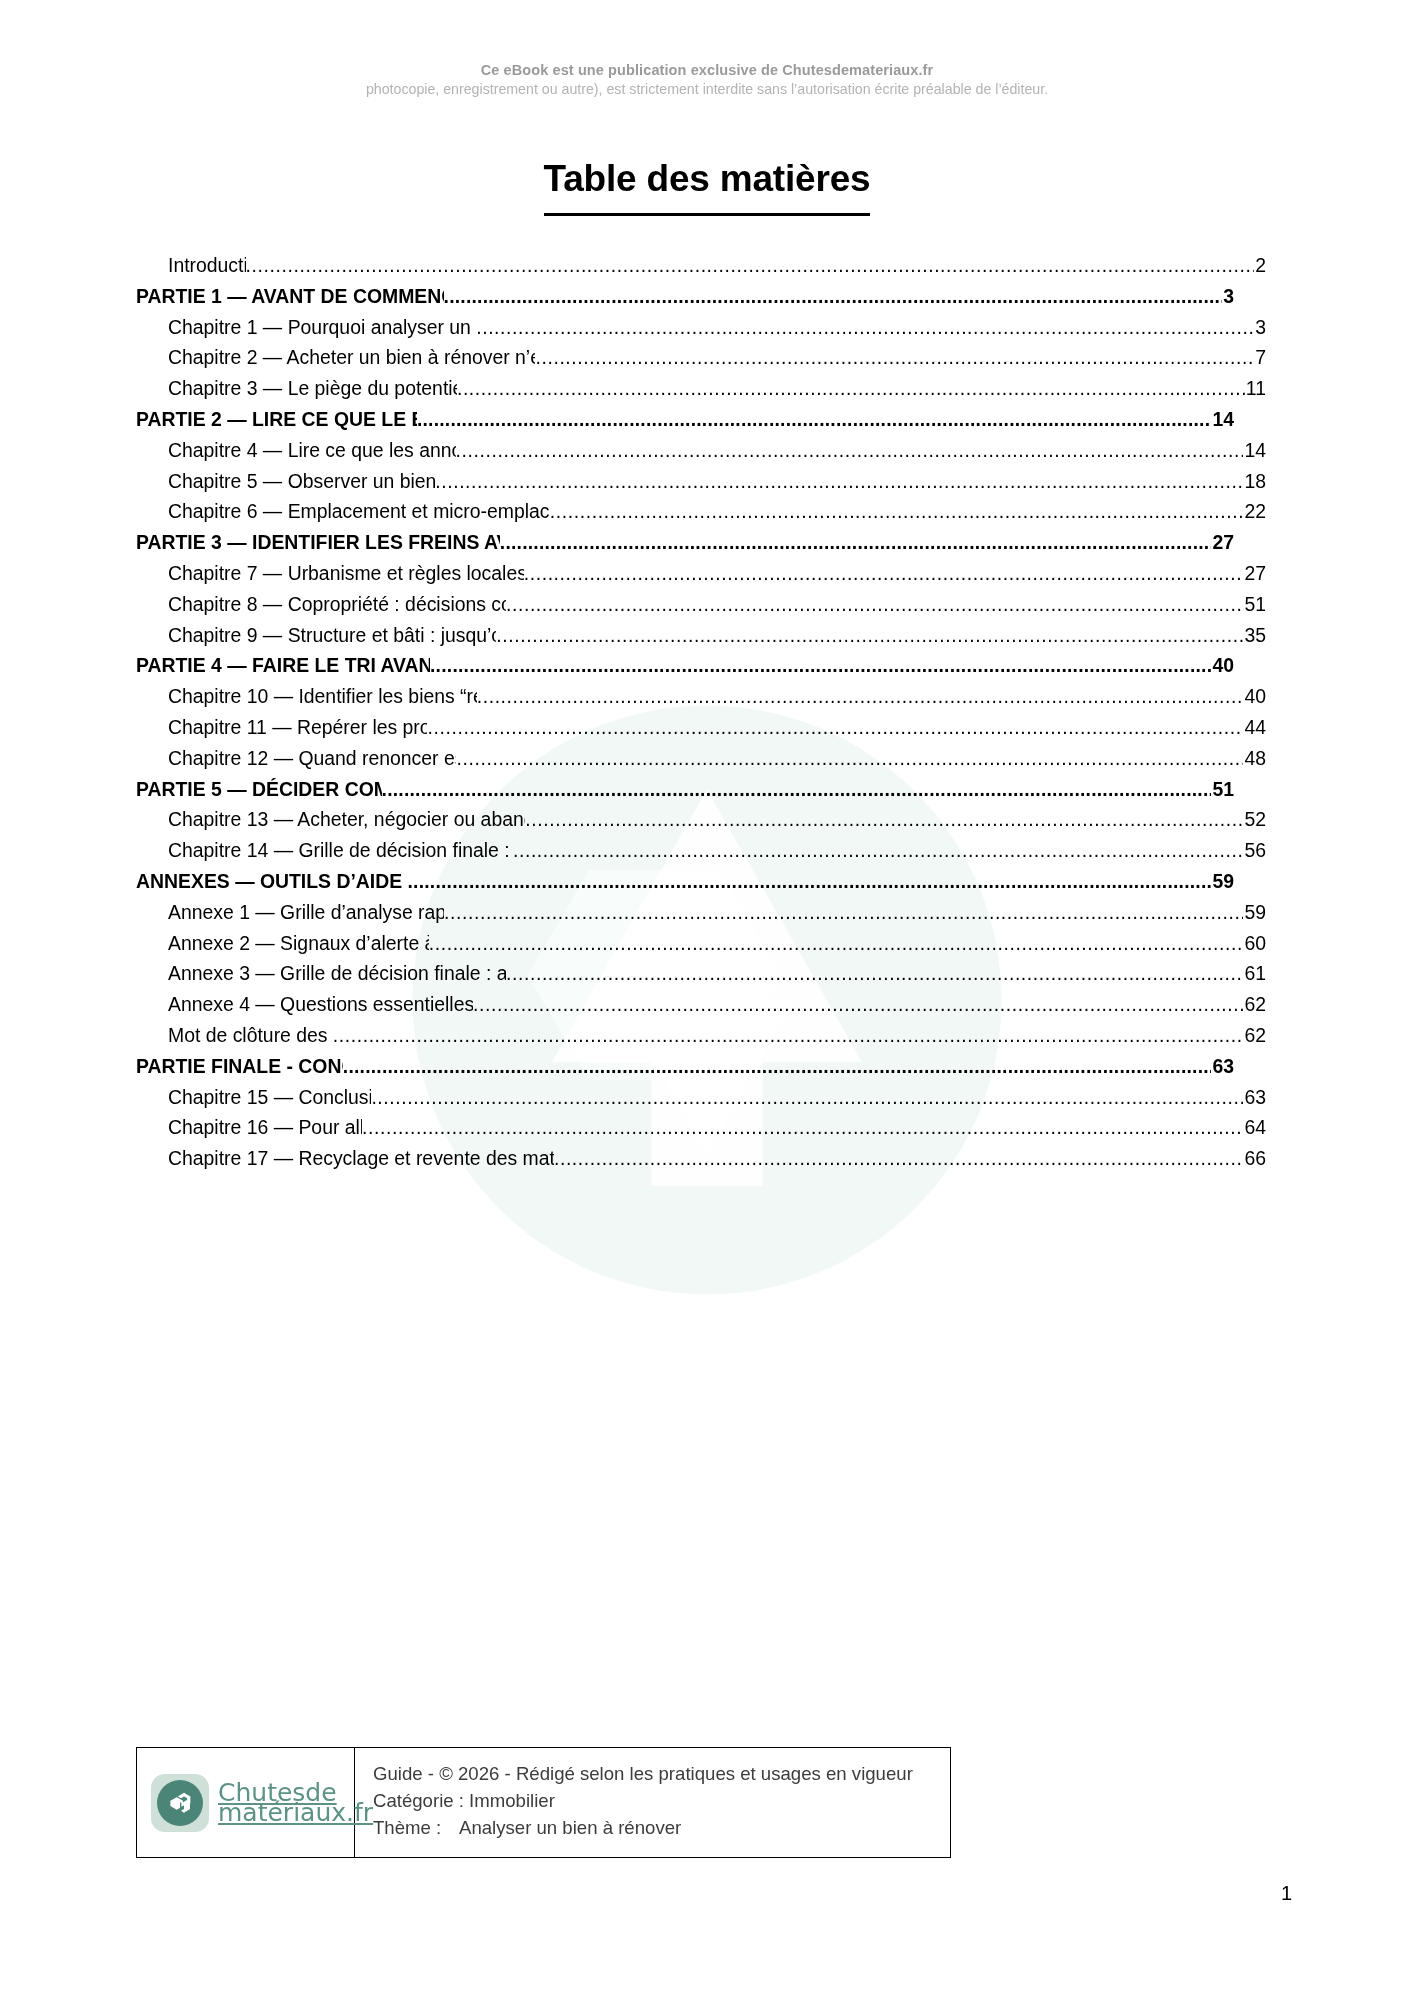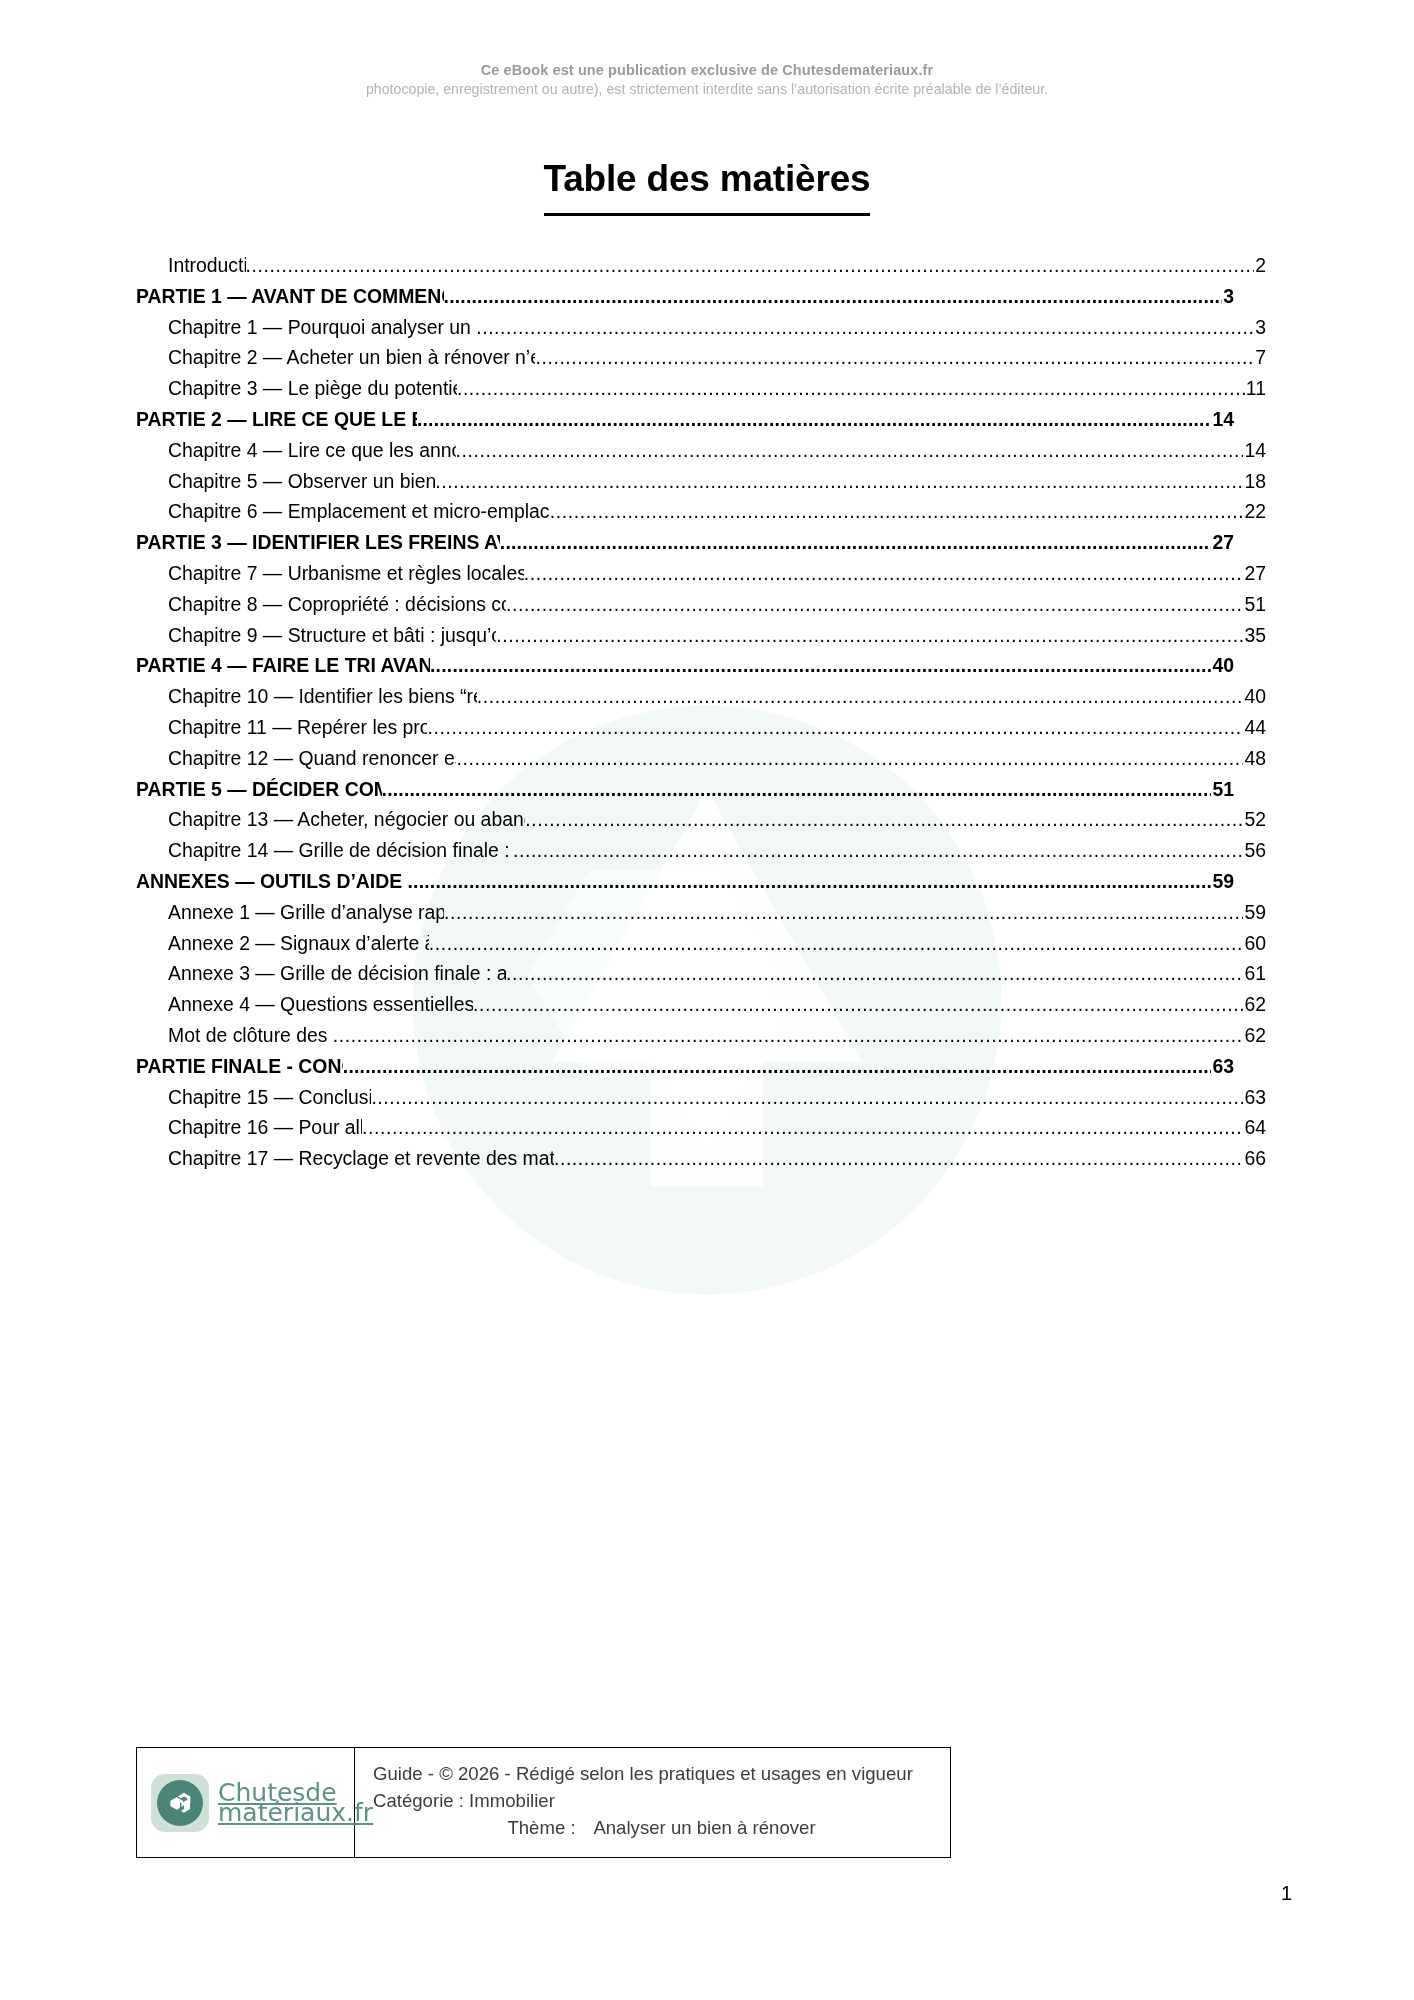--- a/index.html
+++ b/index.html
@@ -170,21 +170,21 @@
   #footer-meta-cell {
     flex: 1 1 auto;
     padding: 12px 0 0 18px;
     box-sizing: border-box;
   }
   #footer-meta-cell div {
     font-size: 18.6px;
     line-height: 27px;
     color: #3c3c3c;
   }
-  .theme-row { display: flex; justify-content: center; }
+  .theme-row { display: flex; }
   .theme-row .theme-key { width: 86px; flex: 0 0 auto; }
 
   #page-number {
     position: absolute;
     right: 122px;
     top: 1882px;
     font-size: 20px;
   }
 </style>
 </head>

